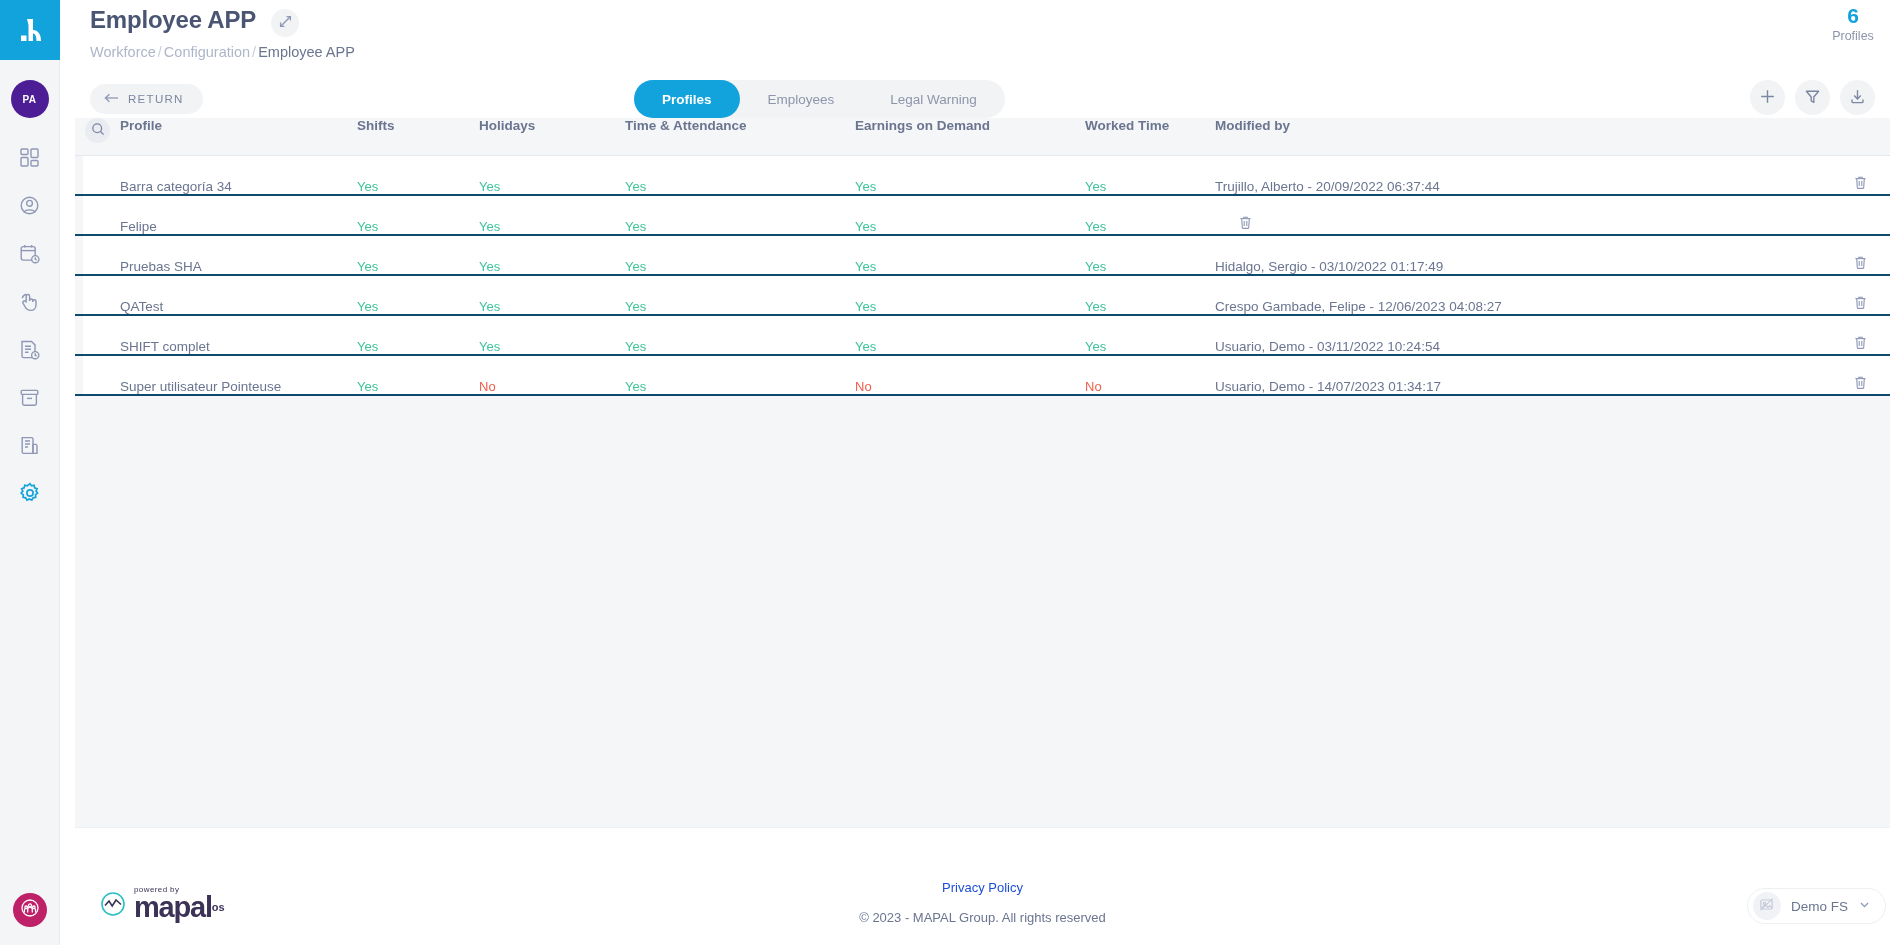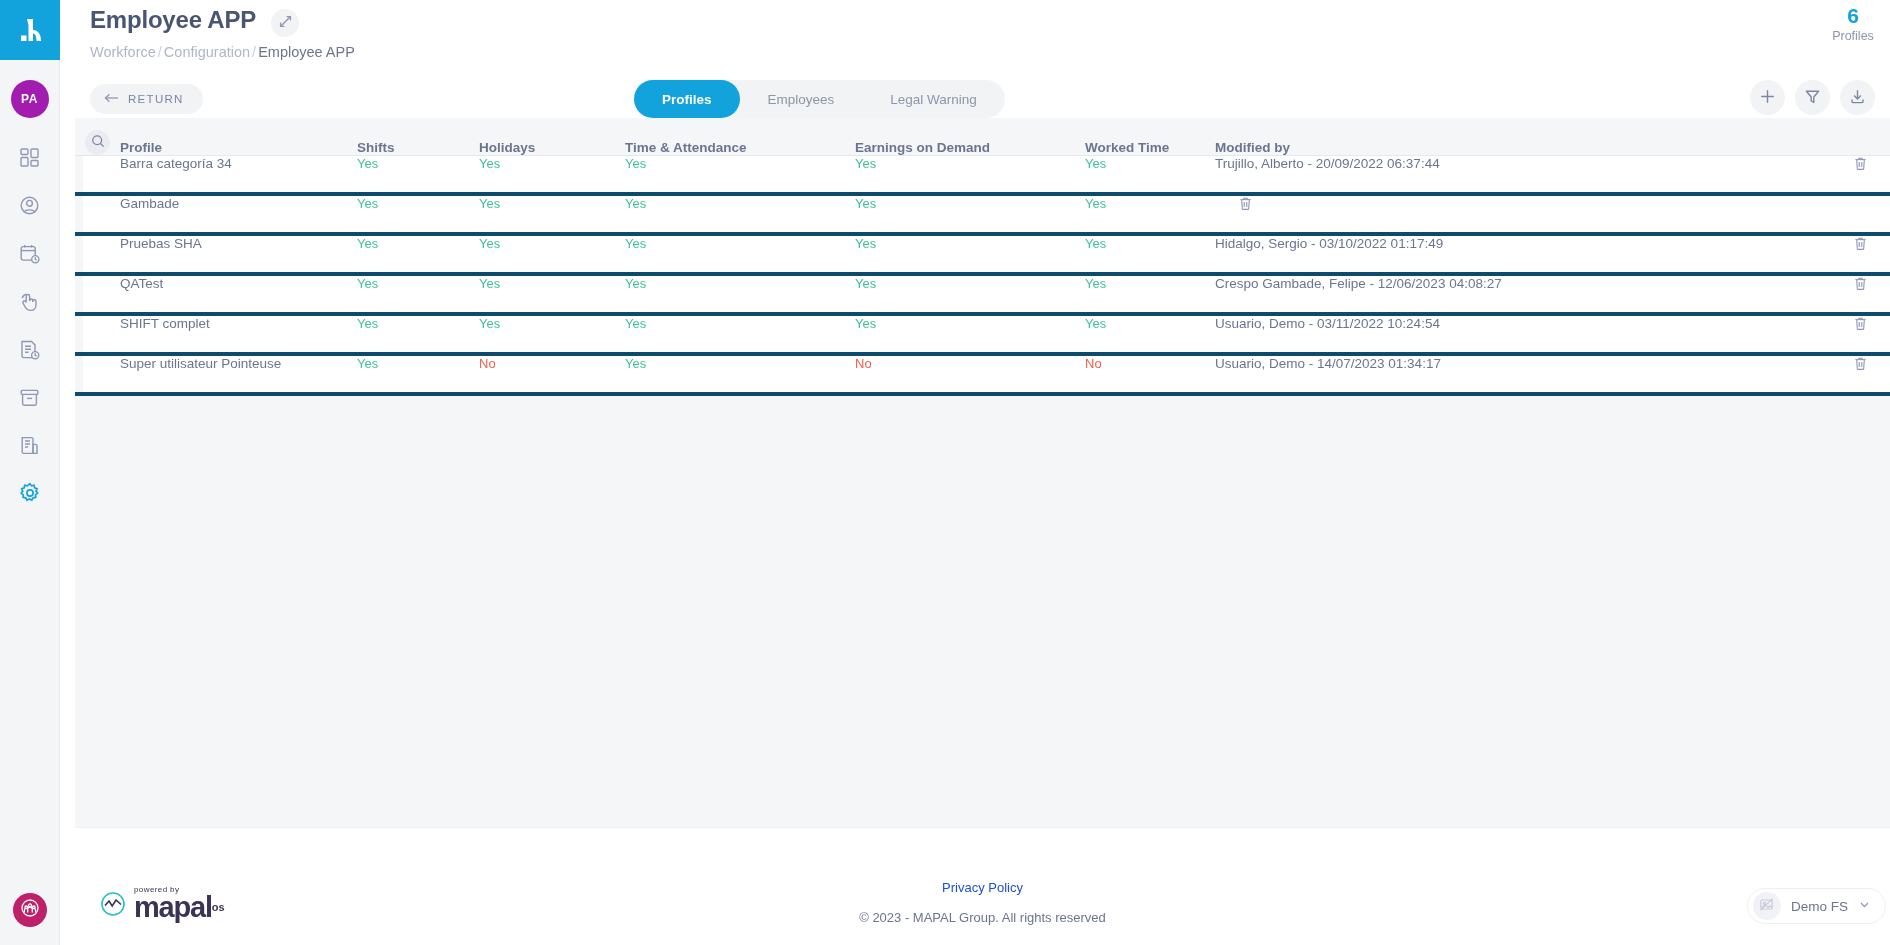--- a/index.html
+++ b/index.html
@@ -22,22 +22,22 @@
   }
   .brand-tile {
     width: 60px; height: 60px;
     background: #12a3dd;
     display: flex; align-items: center; justify-content: center;
   }
   .brand-tile svg { display:block; }
   .avatar-wrap { margin-top: 20px; }
   .avatar {
     width: 38px; height: 38px; border-radius: 50%;
-    background: #a21caf; color: #fff;
-    font-size: 12px; font-weight: 700; letter-spacing: .5px;
+    background: #4c1d95; color: #fff;
+    font-size: 10px; font-weight: 700; letter-spacing: .5px;
     display: flex; align-items: center; justify-content: center;
   }
   .nav-list { margin-top: 22px; display: flex; flex-direction: column; align-items: center; gap: 14px; width: 100%; }
   .nav-item {
     width: 48px; height: 34px;
     display: flex; align-items: center; justify-content: center;
     cursor: pointer;
   }
   .nav-item svg { display: block; }
   .sidebar-bottom { position: absolute; bottom: 18px; left: 0; width: 60px; display: flex; justify-content: center; }
@@ -106,35 +106,35 @@
     cursor: pointer;
   }
 
   
   .panel {
     position: absolute; left: 15px; right: 0; top: 118px;
     bottom: 118px;
     background: #f5f6f8;
   }
   .thead {
-    display: flex; align-items: flex-end;
+    display: flex; align-items: flex-start;
     height: 38px; background: #f5f6f8;
     border-bottom: 1px solid #e6e8ed;
   }
   .search-cell { width: 45px; display: flex; justify-content: center; align-items: center; }
   .search-circle {
     width: 25px; height: 25px; border-radius: 50%;
     background: #eaecf1; display: flex; align-items: center; justify-content: center;
     cursor: pointer;
   }
   .th { font-size: 13.5px; color: #6b7590; font-weight: 600; }
   .tbody { background: #f5f6f8; }
   .trow {
-    display: flex; align-items: flex-start; height: 40px;
-    background: #ffffff; border-bottom: 4px solid #0c4a6e;
+    display: flex; align-items: flex-end; height: 40px;
+    background: #ffffff; border-bottom: 2px solid #0c4a6e;
     position: relative;
   }
   .trow::before {
     content:""; position:absolute; left:0; top:0; bottom:0; width:8px;
     background:#f5f6f8;
   }
   .td { font-size: 13.5px; color: #6b7590; }
   .val-yes { color: #3fc39a; font-size: 13px; }
   .val-no  { color: #f0604d; font-size: 13px; }
   .del-cell { display: flex; justify-content: center; align-items: center; cursor: pointer; }
@@ -400,21 +400,21 @@
                 <path d="M5.8 3.6 V2.2 h3.4 v1.4"></path>
               <path d="M3.7 3.6 L4.3 12.6 a.9 .9 0 0 0 .9 .8 h4.6 a.9 .9 0 0 0 .9-.8 L11.3 3.6"></path>
               <path d="M6.2 6 V11 M8.8 6 V11"></path>
             </svg>
           </span>
         </div>
       </div>
 
       <div class="trow">
         <div class="c-gap"></div>
-        <div class="td c-name">Gambade</div>
+        <div class="td c-name">Felipe</div>
         <div class="c-shifts val-yes">Yes</div>
         <div class="c-hol val-yes">Yes</div>
         <div class="c-ta val-yes">Yes</div>
         <div class="c-eod val-yes">Yes</div>
         <div class="c-wt val-yes">Yes</div>
         <div class="c-del del-cell">
           <span>
             <svg width="15" height="15" viewBox="0 0 15 15" fill="none" stroke="#8e97b5" stroke-width="1.1">
               <path d="M2.4 3.6 H12.6"></path>
                 <path d="M5.8 3.6 V2.2 h3.4 v1.4"></path>

